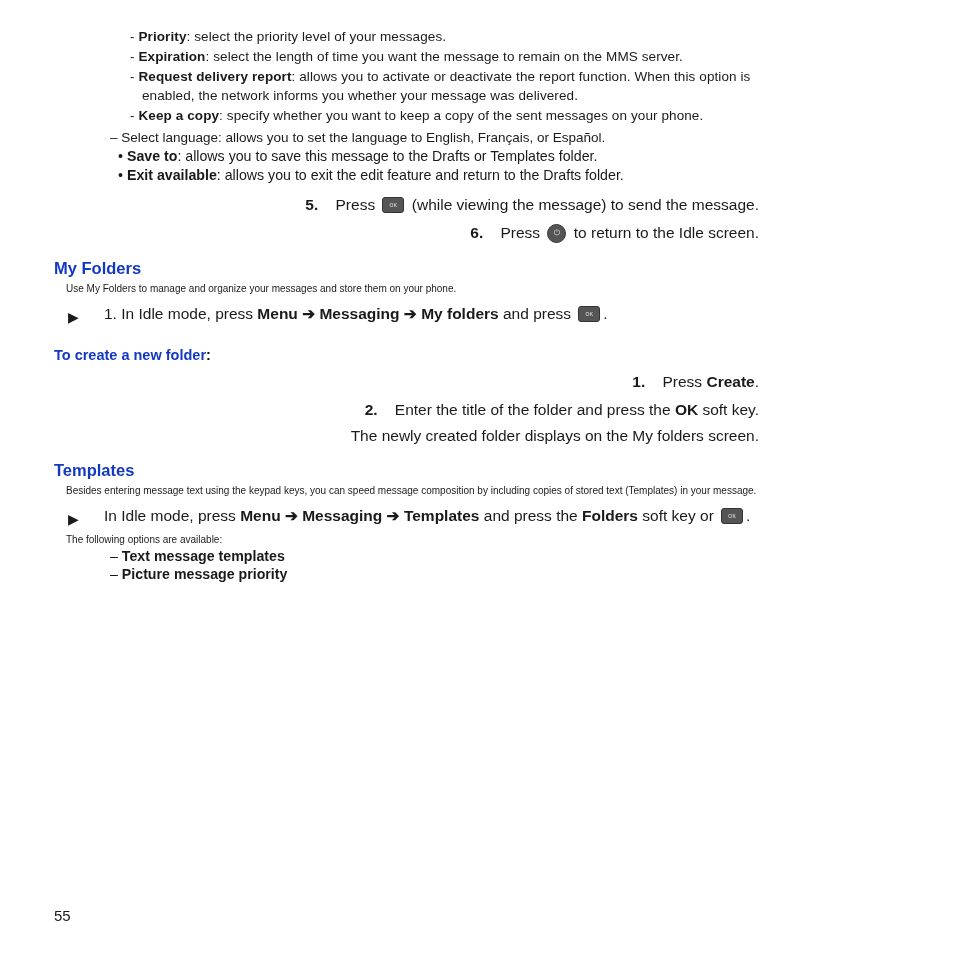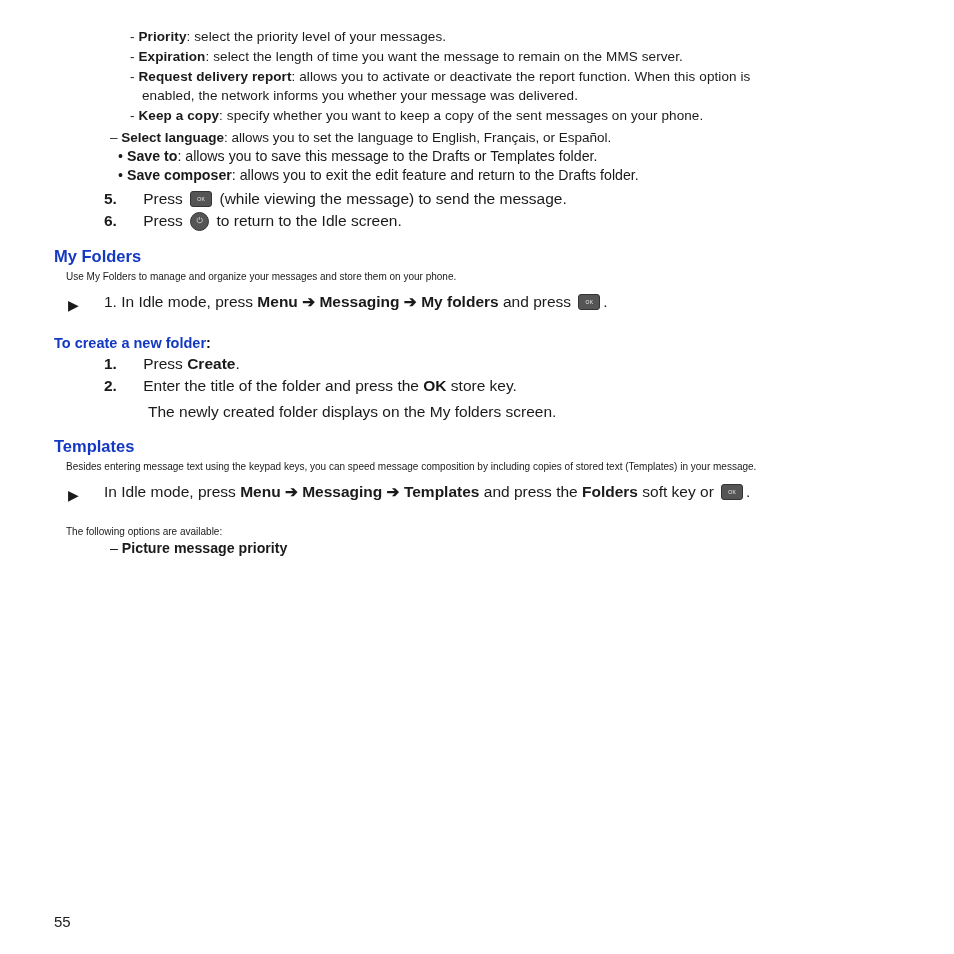--- a/index.html
+++ b/index.html
@@ -14,25 +14,25 @@
   .page {
     padding: 28px 54px 20px 54px;
     width: 813px;
     position: relative;
     height: 954px;
   }
   .dash-list .item { line-height: 1.35; }
   .lvl3 { padding-left: 88px; font-size: 13.5px; font-family: "Arial Narrow", Arial, sans-serif; letter-spacing: 0.1px; margin-bottom: 2px; text-indent: -12px;}
   .lvl3 .term { font-weight: bold; }
   .lvl2 { padding-left: 68px; text-indent: -12px; font-size: 13.5px; font-family: "Arial Narrow", Arial, sans-serif; margin-top: 4px; }
-  .lvl2 .term { font-weight: bold; }
+  .lvl2 .term { font-weight: normal; }
   .lvl1 { padding-left: 76px; text-indent: -12px; font-size: 14.2px; font-family: "Arial Narrow", Arial, sans-serif;}
   .lvl1 .term { font-weight: bold; }
 
-  .numbered { margin-top: 4px; padding-left: 50px; font-size: 15.5px; }
+  .numbered { margin-top: 10px; padding-left: 50px; font-size: 15.5px; text-align: right; }
   .num { font-weight: bold; display: inline-block; min-width: 22px; }
   .numbered .cont { padding-left: 44px; font-size:15.5px; display:block; margin-top:8px;}
 
   .icon-ok {
     display: inline-block;
     width: 22px; height: 16px;
     background: #555;
     border: 1px solid #333;
     border-radius: 3px;
     vertical-align: -3px;
@@ -71,37 +71,37 @@
   .arrow-step { padding-left:50px; position:relative; font-size:15.5px; margin-top:10px;}
   .arrow-step .tri { position:absolute; left:14px; top:4px; font-size:14px; }
   .arrow { font-weight:bold; }
 
   .sub-blue { color:#1338c2; font-weight:bold; font-family:"Arial Narrow", Arial, sans-serif; font-size:14.5px; margin-top:24px;}
   .sub-blue .colon { color:#111; }
 
   .opt-dash { padding-left:68px; text-indent:-12px; font-size:14.2px; font-family:"Arial Narrow", Arial, sans-serif; margin-top:2px;}
   .opt-dash .term { font-weight:bold; }
 
-  .pagenum { position:absolute; bottom:24px; left:54px; font-size:15px; }
+  .pagenum { position:absolute; bottom:30px; left:54px; font-size:15px; }
 
   b { font-weight:bold; }
 </style>
 </head>
 <body>
 
 <div class="page">
 
   <div class="dash-list">
     <div class="item lvl3">- <span class="term">Priority</span><span>: select the priority level of your messages.</span></div>
     <div class="item lvl3">- <span class="term">Expiration</span><span>: select the length of time you want the message to remain on the MMS server.</span></div>
     <div class="item lvl3">- <span class="term">Request delivery report</span><span>: allows you to activate or deactivate the report function. When this option is enabled, the network informs you whether your message was delivered.</span></div>
     <div class="item lvl3">- <span class="term">Keep a copy</span><span>: specify whether you want to keep a copy of the sent messages on your phone.</span></div>
     <div class="item lvl2">– <span class="term">Select language</span><span>: allows you to set the language to English, Français, or Español.</span></div>
     <div class="item lvl1">• <span class="term">Save to</span><span>: allows you to save this message to the Drafts or Templates folder.</span></div>
-    <div class="item lvl1">• <span class="term">Save composer</span><span>: allows you to exit the edit feature and return to the Drafts folder.</span></div>
+    <div class="item lvl1">• <span class="term">Exit available</span><span>: allows you to exit the edit feature and return to the Drafts folder.</span></div>
   </div>
 
   <div class="numbered">
     <span class="num">5.</span>&nbsp;&nbsp;&nbsp;
     <span>Press </span>
     <span class="icon-ok"></span>
     <span> (while viewing the message) to send the message.</span>
   </div>
 
   <div class="numbered">
@@ -122,30 +122,31 @@
 
   <div class="sub-blue"><span>To create a new folder</span><span class="colon">:</span></div>
 
   <div class="numbered">
     <span class="num">1.</span>&nbsp;&nbsp;&nbsp;
     <span>Press </span><b>Create</b><span>.</span>
   </div>
 
   <div class="numbered">
     <span class="num">2.</span>&nbsp;&nbsp;&nbsp;
-    <span>Enter the title of the folder and press the </span><b>OK</b><span> store key.</span>
+    <span>Enter the title of the folder and press the </span><b>OK</b><span> soft key.</span>
     <span class="cont">The newly created folder displays on the My folders screen.</span>
   </div>
 
   <div class="h-blue">Templates</div>
   <div class="body-txt">Besides entering message text using the keypad keys, you can speed message composition by including copies of stored text (Templates) in your message.</div>
 
   <div class="arrow-step">
     <span class="tri">▶</span>
     <span>In Idle mode, press </span><b>Menu</b><span class="arrow"> ➔ </span><b>Messaging</b><span class="arrow"> ➔ </span><b>Templates</b><span> and press the </span><b>Folders</b><span> soft key or </span>
     <span class="icon-ok"></span><span>.</span>
   </div>
 
-  <div class="body-txt" style="margin-top:24px;">The following options are available:</div>
+  <div class="body-txt" style="margin-top:8px;">The following options are available:</div>
+  <div class="opt-dash">– <span class="term">Text message templates</span></div>
   <div class="opt-dash">– <span class="term">Picture message priority</span></div>
 
   <div class="pagenum">55</div>
 </div>
 
 </body></html>

